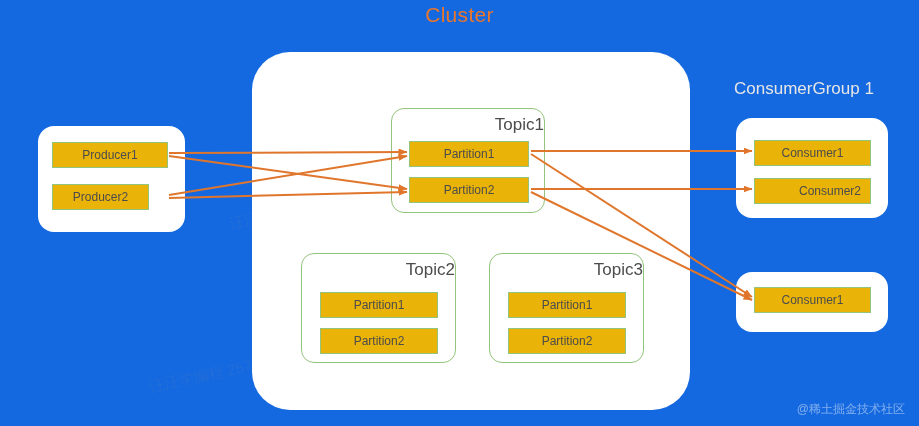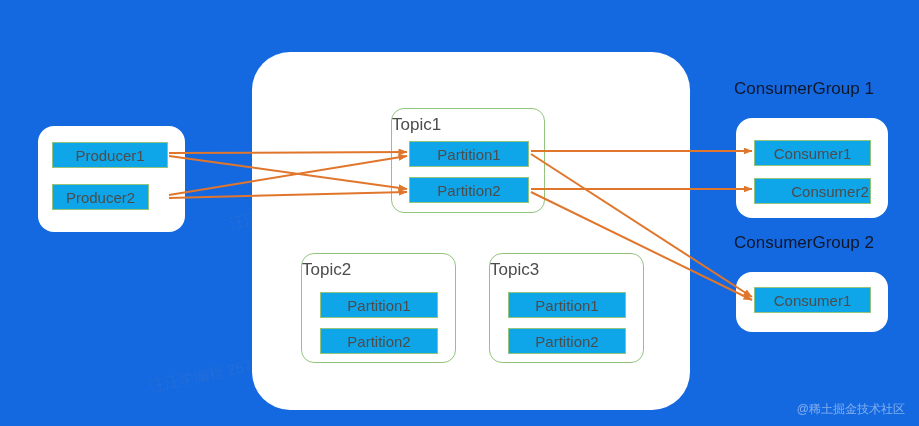--- a/index.html
+++ b/index.html
@@ -65,34 +65,34 @@
     box-sizing: border-box;
   }
   #topic1-box { left: 391px; top: 108px; width: 154px; height: 105px; }
   #topic2-box { left: 301px; top: 253px; width: 155px; height: 110px; }
   #topic3-box { left: 489px; top: 253px; width: 155px; height: 110px; }
 
   .topic-label {
     position: absolute;
     left: 0; right: 0;
     top: 6px;
-    text-align: left;
+    text-align: right;
     color: #4c4c4c;
     font-size: 17px;
     white-space: nowrap;
   }
 
   
   .item-box {
     position: absolute;
     border: 1.2px solid #93c47d;
-    background: #0ea5e9;
+    background: #eab308;
     box-sizing: border-box;
     color: #4c4c4c;
-    font-size: 15px;
+    font-size: 12px;
     display: flex;
     align-items: center;
     justify-content: center;
     white-space: nowrap;
   }
 
   
   #producer1 { left: 52px; top: 142px; width: 116px; height: 26px; }
   #producer2 { left: 52px; top: 184px; width: 97px; height: 26px; }
 
@@ -107,21 +107,21 @@
   #t3p2 { left: 508px; top: 328px; width: 118px; height: 26px; }
 
   
   #cg1c1 { left: 754px; top: 140px; width: 117px; height: 26px; }
   #cg1c2 { left: 754px; top: 178px; width: 117px; height: 26px; padding-left: 35px; }
   #cg2c1 { left: 754px; top: 287px; width: 117px; height: 26px; }
 
   
   .cg-caption {
     position: absolute;
-    color: #0f172a;
+    color: #e5e5e5;
     font-size: 17px;
     line-height: 21px;
     width: 160px;
   }
   #cg1-caption { left: 734px; top: 78px; }
   #cg2-caption { left: 734px; top: 232px; }
 
   
   #arrows {
     position: absolute;
@@ -154,20 +154,21 @@
 </head>
 <body>
 
 <div id="stage">
 
   <div class="wm-faint" id="wm-a">汪汪学编程 2578</div>
   <div class="wm-faint" id="wm-b">汪汪学编程 2578</div>
   <div class="wm-faint" id="wm-c">汪汪学编程 2578</div>
   <div class="wm-faint" id="wm-d">汪汪学编程</div>
 
+  <div id="cluster-title">Cluster</div>
 
   <div class="white-box" id="cluster-box"></div>
 
   <div class="white-box" id="producer-group"></div>
   <div class="item-box" id="producer1">Producer1</div>
   <div class="item-box" id="producer2">Producer2</div>
 
   <div class="topic-box" id="topic1-box">
     <div class="topic-label">Topic1</div>
   </div>
@@ -184,21 +185,20 @@
     <div class="topic-label">Topic3</div>
   </div>
   <div class="item-box" id="t3p1">Partition1</div>
   <div class="item-box" id="t3p2">Partition2</div>
 
   <div class="cg-caption" id="cg1-caption">ConsumerGroup 1</div>
   <div class="white-box" id="cg1-box"></div>
   <div class="item-box" id="cg1c1">Consumer1</div>
   <div class="item-box" id="cg1c2">Consumer2</div>
 
-  <div class="cg-caption" id="cg2-caption">ConsumerGroup 2</div>
   <div class="white-box" id="cg2-box"></div>
   <div class="item-box" id="cg2c1">Consumer1</div>
 
   <svg id="arrows" viewBox="0 0 919 426">
     <defs>
       <marker id="ah" markerWidth="9" markerHeight="7" refX="8.5" refY="3.5" orient="auto" markerUnits="userSpaceOnUse">
         <polygon points="0,0 9,3.5 0,7" fill="#e0762c"></polygon>
       </marker>
     </defs>
     <g stroke="#e0762c" stroke-width="2" fill="none" marker-end="url(#ah)">

